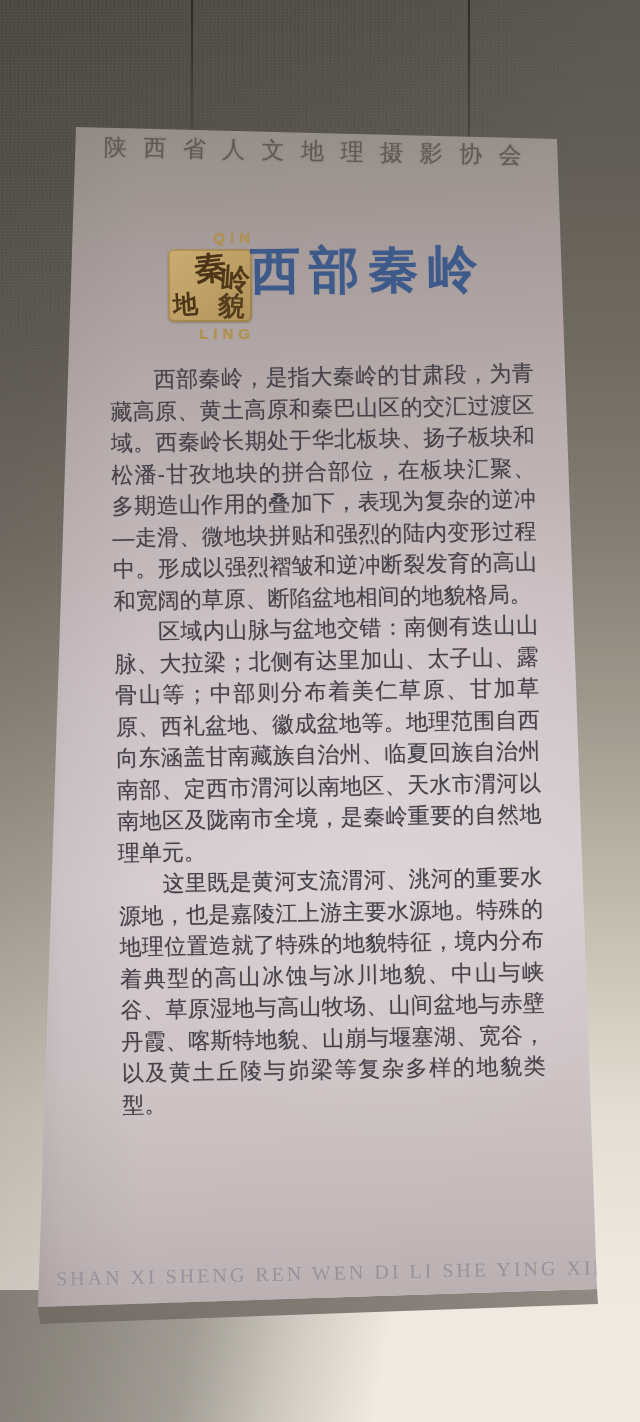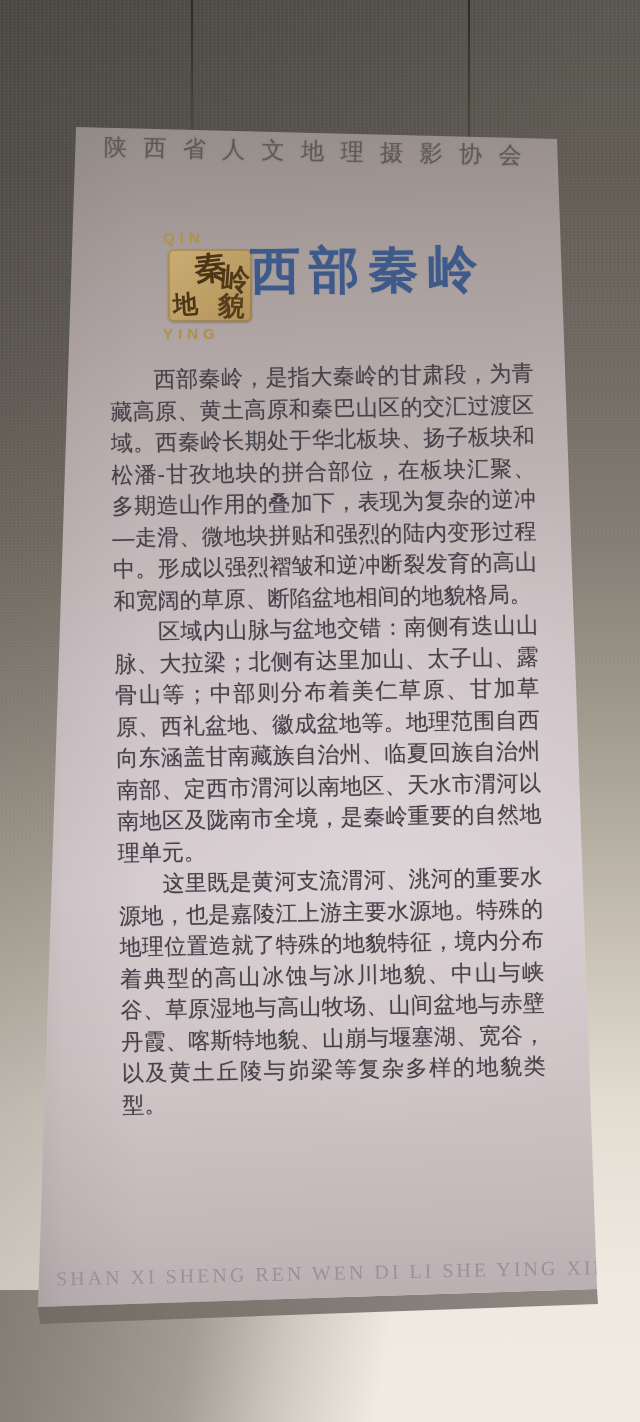--- a/index.html
+++ b/index.html
@@ -44,21 +44,21 @@
         #837d75 0%, #918a85 7%, #a59b99 17%, #b9aeae 30%, #ccc1c4 47%,
         #d6cccf 62%, #cfc5c7 75%, #c2b7b9 86%, #b3a8aa 95%, #aba0a1 100%);
     filter:drop-shadow(-8px 10px 14px rgba(40,36,30,0.35));}
 
   .assoc-header{position:absolute;left:86px;top:136px;width:470px;
     text-align:center;font-size:23px;letter-spacing:16.5px;color:#5e5a53;
     text-shadow:0 0 2px rgba(94,90,84,0.55);transform:rotate(1.1deg);
     transform-origin:50% 50%;white-space:nowrap;}
 
   
-  .logo-qin,.logo-ling{position:absolute;left:163px;width:92px;text-align:left;
+  .logo-qin,.logo-ling{position:absolute;left:163px;width:92px;text-align:right;
     color:#b0914f;font-weight:bold;font-size:15px;letter-spacing:5px;
     text-shadow:0 0 1px rgba(176,145,79,0.7);}
   .logo-qin{top:229px;}
   .logo-ling{top:325px;}
   .seal{position:absolute;left:168px;top:249px;width:84px;height:73px;
     border-radius:6px;background:linear-gradient(135deg,#cbad74,#b2935a);
     box-shadow:inset 0 0 0 2px rgba(122,95,48,0.35), 0 1px 2px rgba(60,50,30,0.3);}
   .seal span{position:absolute;font-family:"Liberation Serif",serif;
     font-weight:bold;color:#4c3517;line-height:1;}
   .seal .c0{left:26px;top:3px;font-size:33px;transform:rotate(-6deg);}
@@ -101,21 +101,21 @@
 
     <div class="logo-qin">QIN</div>
 
     <div class="seal">
       <span class="c0">秦</span>
       <span class="c1">岭</span>
       <span class="c2">地</span>
       <span class="c3">貌</span>
     </div>
 
-    <div class="logo-ling">YING</div>
+    <div class="logo-ling">LING</div>
 
     <div class="panel-title">西部秦岭</div>
 
     <div class="body-text">
       <p>西部秦岭，是指大秦岭的甘肃段，为青藏高原、黄土高原和秦巴山区的交汇过渡区域。西秦岭长期处于华北板块、扬子板块和松潘-甘孜地块的拼合部位，在板块汇聚、多期造山作用的叠加下，表现为复杂的逆冲—走滑、微地块拼贴和强烈的陆内变形过程中。形成以强烈褶皱和逆冲断裂发育的高山和宽阔的草原、断陷盆地相间的地貌格局。</p>
       <p>区域内山脉与盆地交错：南侧有迭山山脉、大拉梁；北侧有达里加山、太子山、露骨山等；中部则分布着美仁草原、甘加草原、西礼盆地、徽成盆地等。地理范围自西向东涵盖甘南藏族自治州、临夏回族自治州南部、定西市渭河以南地区、天水市渭河以南地区及陇南市全境，是秦岭重要的自然地理单元。</p>
       <p>这里既是黄河支流渭河、洮河的重要水源地，也是嘉陵江上游主要水源地。特殊的地理位置造就了特殊的地貌特征，境内分布着典型的高山冰蚀与冰川地貌、中山与峡谷、草原湿地与高山牧场、山间盆地与赤壁丹霞、喀斯特地貌、山崩与堰塞湖、宽谷，以及黄土丘陵与峁梁等复杂多样的地貌类型。</p>
     </div>
 
     <div class="pinyin">SHAN XI SHENG REN WEN DI LI SHE YING XIE HUI</div>

